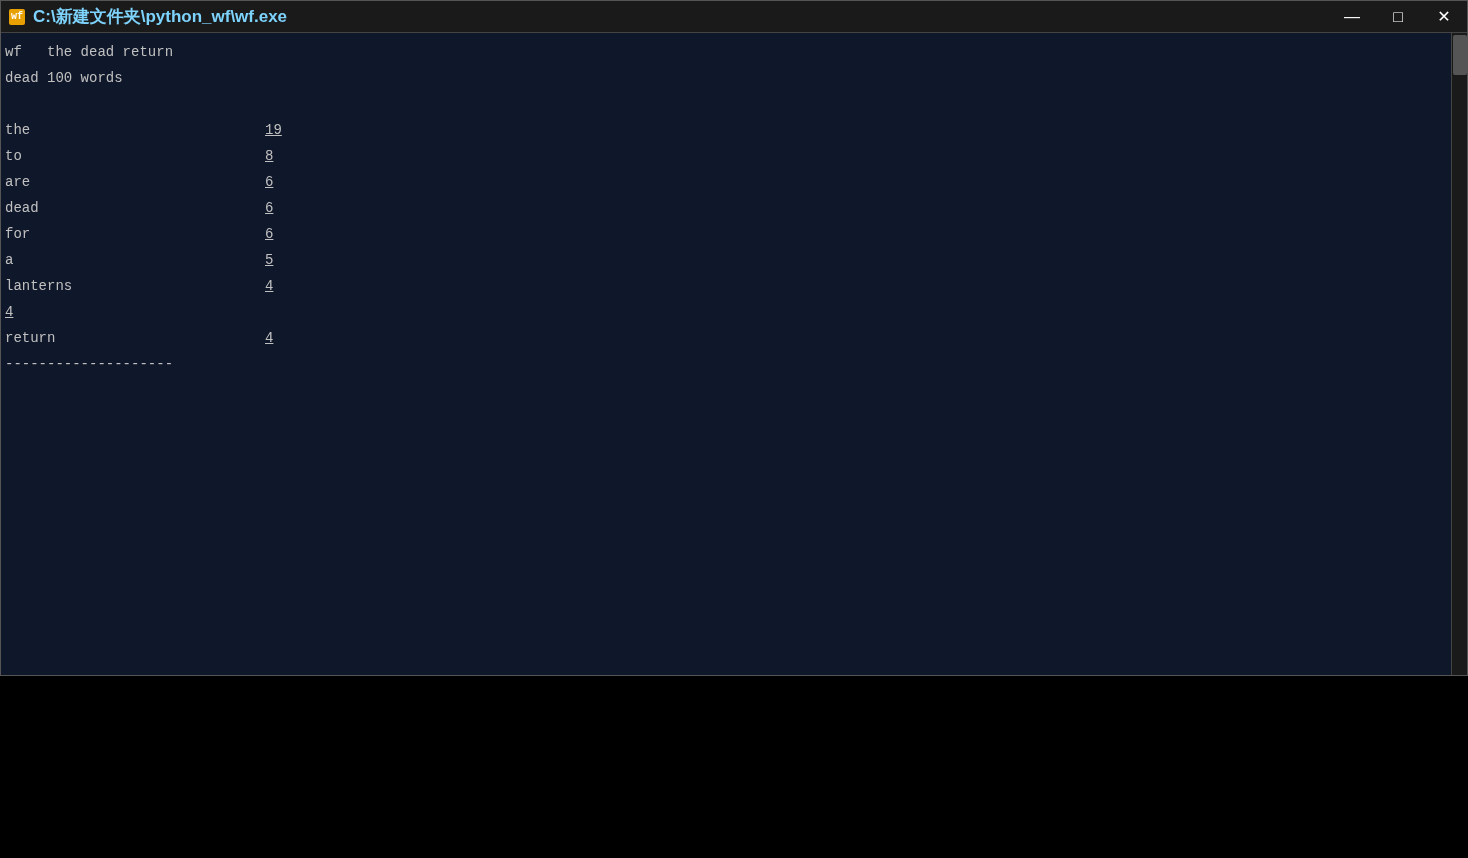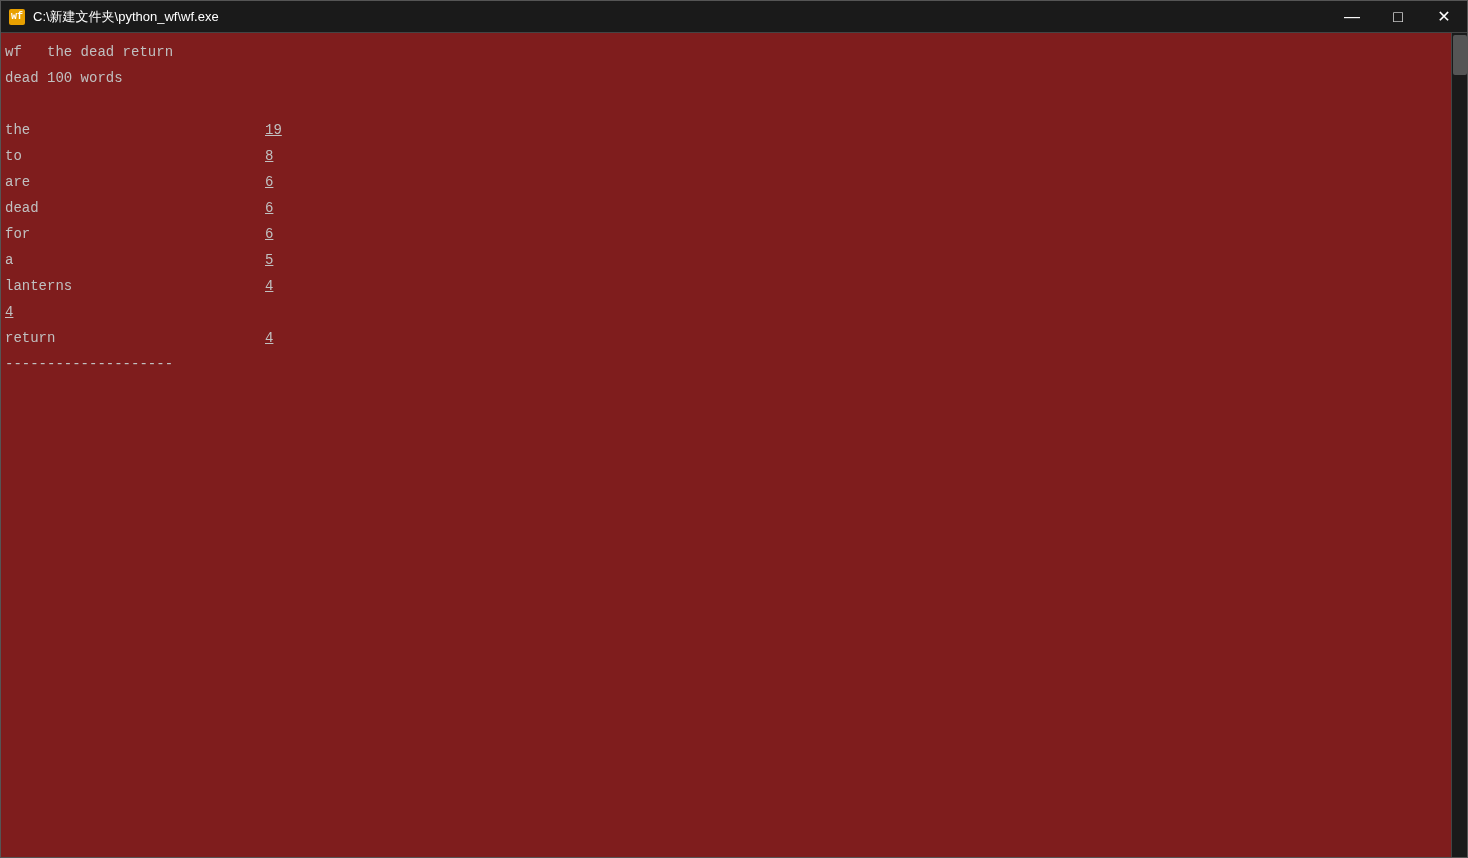--- a/index.html
+++ b/index.html
@@ -11,21 +11,21 @@
     body {
       width: 1468px;
       height: 858px;
       background: #000;
       font-family: 'Courier New', Courier, monospace;
       overflow: hidden;
     }
 
     .window {
       width: 1468px;
-      height: 858px;
+      height: 676px;
       display: flex;
       flex-direction: column;
       background: #000;
       border: 1px solid #555;
     }
 
     .title-bar {
       width: 100%;
       height: 32px;
       background: #1a1a1a;
@@ -51,23 +51,24 @@
       align-items: center;
       justify-content: center;
       font-size: 10px;
       color: white;
       font-weight: bold;
       border-radius: 2px;
       flex-shrink: 0;
     }
 
     .title-text {
-      color: #ffffff;
-      font-size: 13px;
+      color: #7dd3fc;
+      font-size: 17px;
       font-family: 'Segoe UI', Arial, sans-serif;
+      font-weight: bold;
     }
 
     .title-bar-controls {
       display: flex;
       align-items: center;
       height: 100%;
     }
 
     .title-bar-btn {
       width: 46px;
@@ -78,21 +79,21 @@
       font-size: 16px;
       cursor: pointer;
       display: flex;
       align-items: center;
       justify-content: center;
       font-family: 'Segoe UI', Arial, sans-serif;
     }
 
     .console-area {
       flex: 1;
-      background: #7f1d1d;
+      background: #0f172a;
       display: flex;
       overflow: hidden;
     }
 
     .console-content {
       flex: 1;
       padding: 6px 4px 0 4px;
       color: #c0c0c0;
       font-family: 'Courier New', Courier, monospace;
       font-size: 14px;

